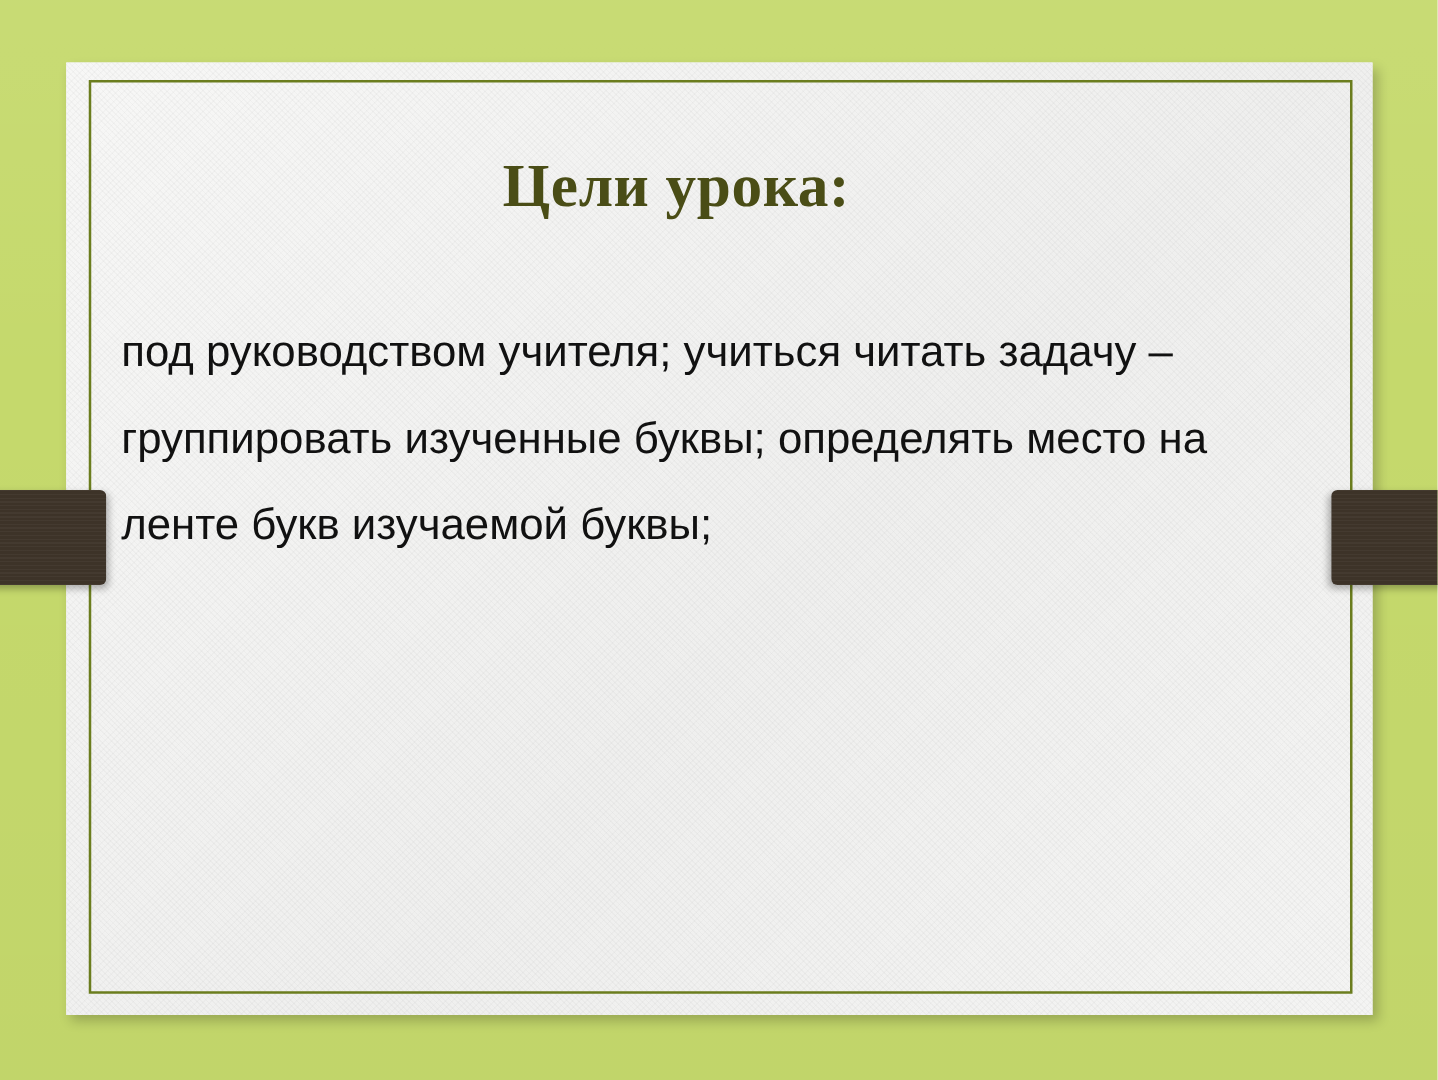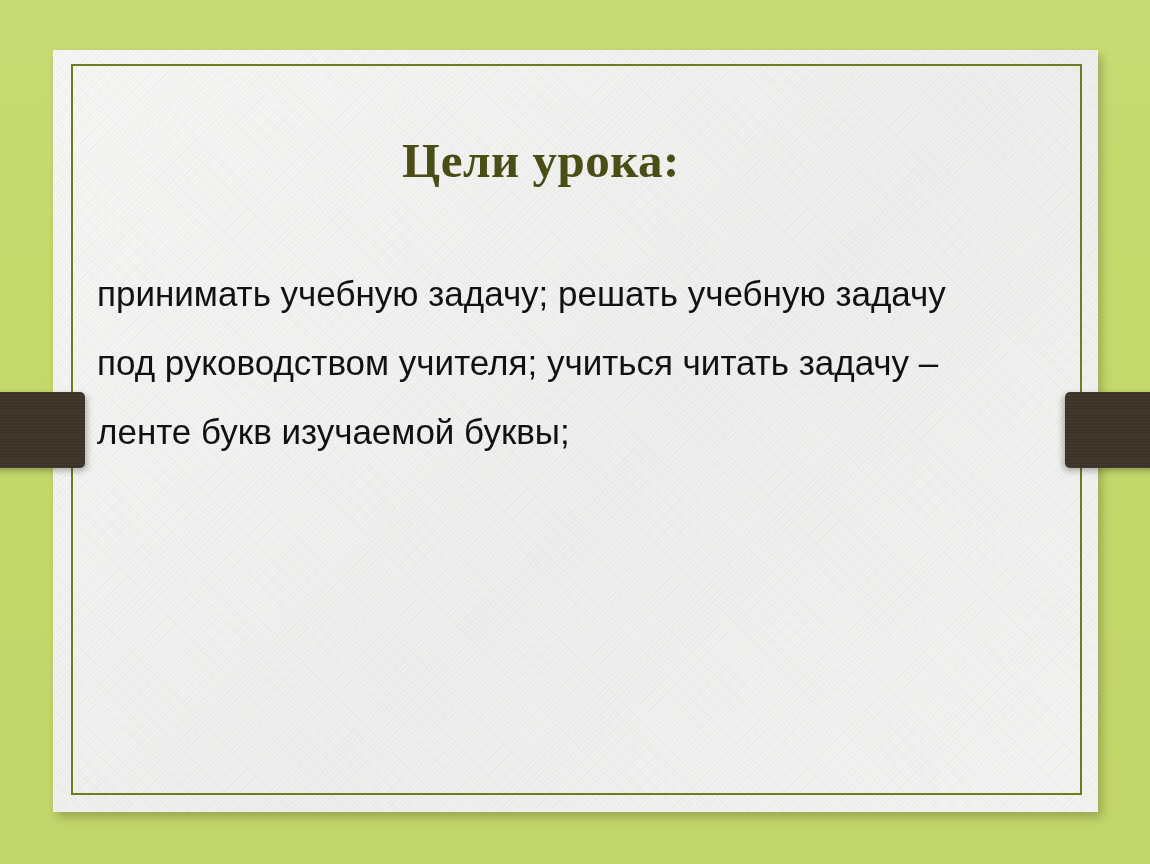--- a/index.html
+++ b/index.html
@@ -151,32 +151,32 @@
 <body>
 
 <div class="slide">
 
   <div class="slide-bg-tone"></div>
 
   <div class="card">
     <div class="card-texture"></div>
     <div class="card-inner-border"></div>
 
-    <div class="content" style="left:18px; top:26px; width:1011px; height:530px;">
+    <div class="content" style="left:18px; top:14px; width:1011px; height:530px;">
 
       <div class="slide-title">Цели урока:</div>
 
       <div class="body-block">
 
 
-        <p class="goal-line">принимать учебную задачу; решать учебную задачу</p>
 
         <p class="goal-line">под руководством учителя; учиться читать задачу –</p>
 
 
+        <p class="goal-line">группировать изученные буквы; определять место на</p>
 
         <p class="goal-line">ленте букв изучаемой буквы;</p>
 
       </div>
     </div>
   </div>
 
   <div class="sidebar-bar left"></div>
   <div class="sidebar-bar right"></div>
 

